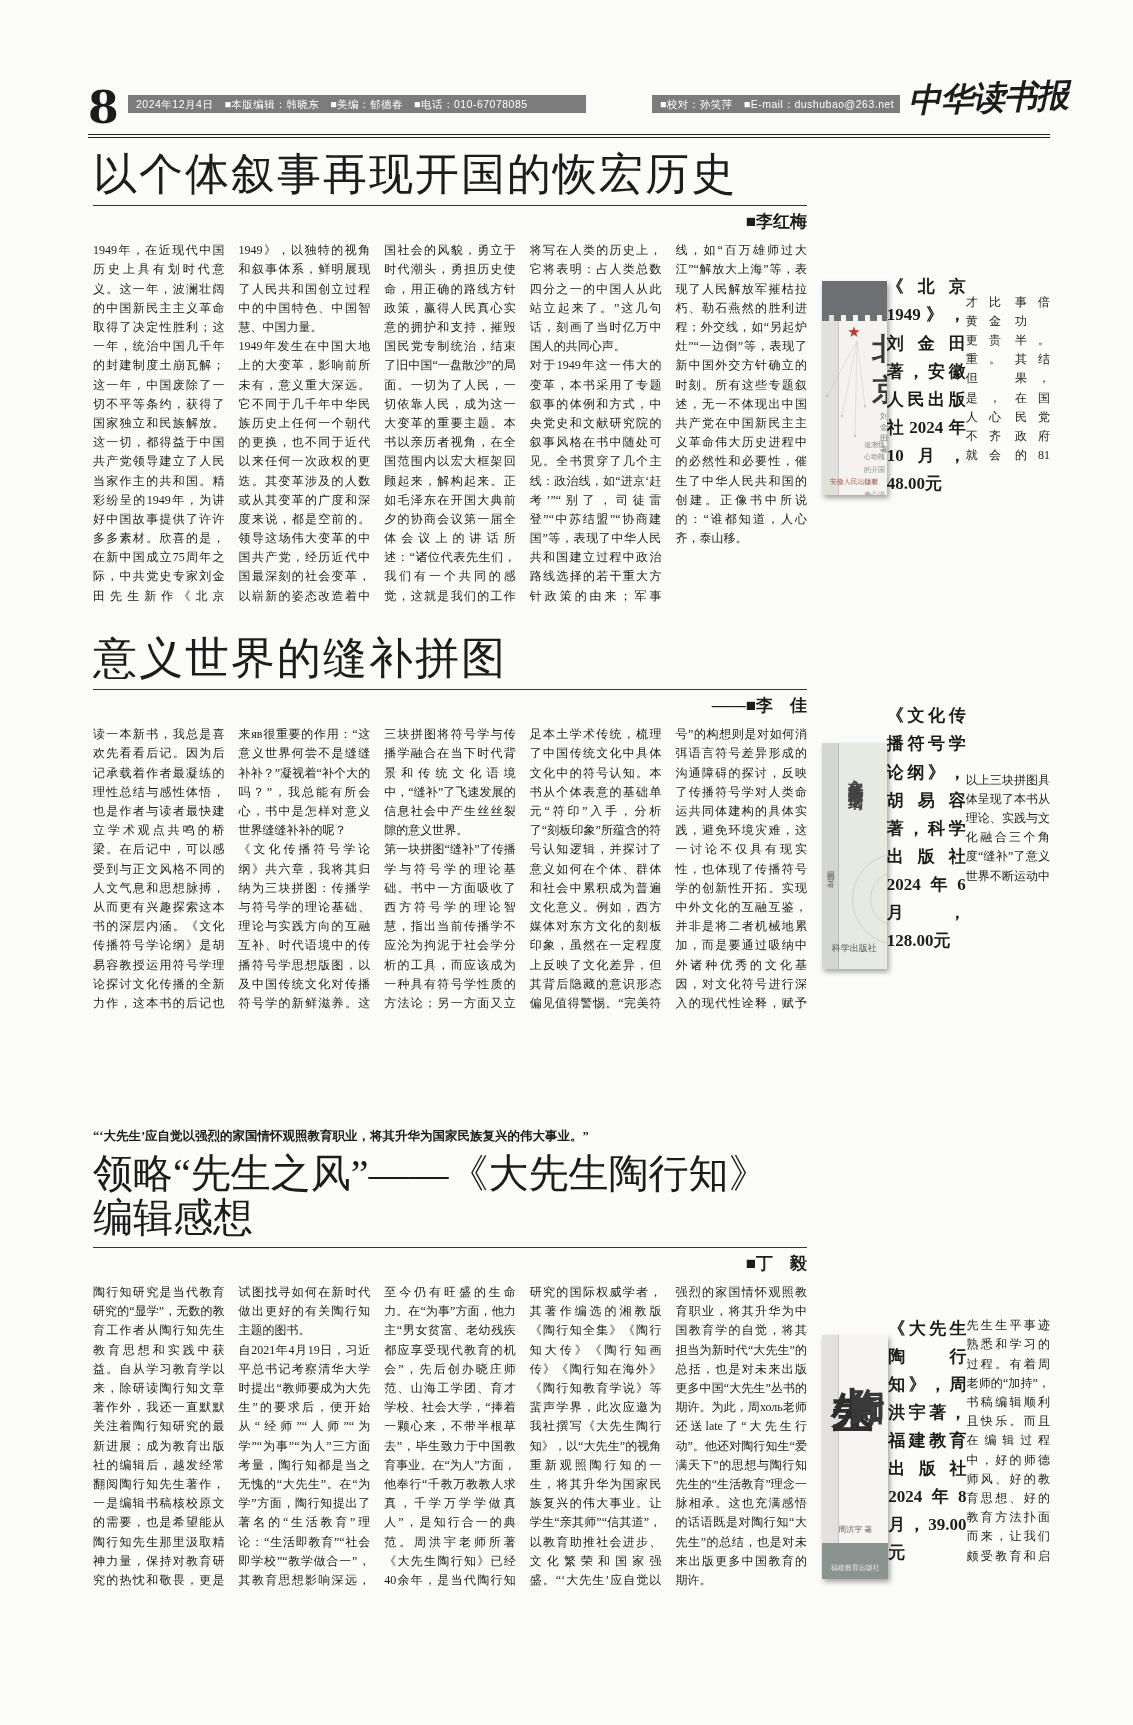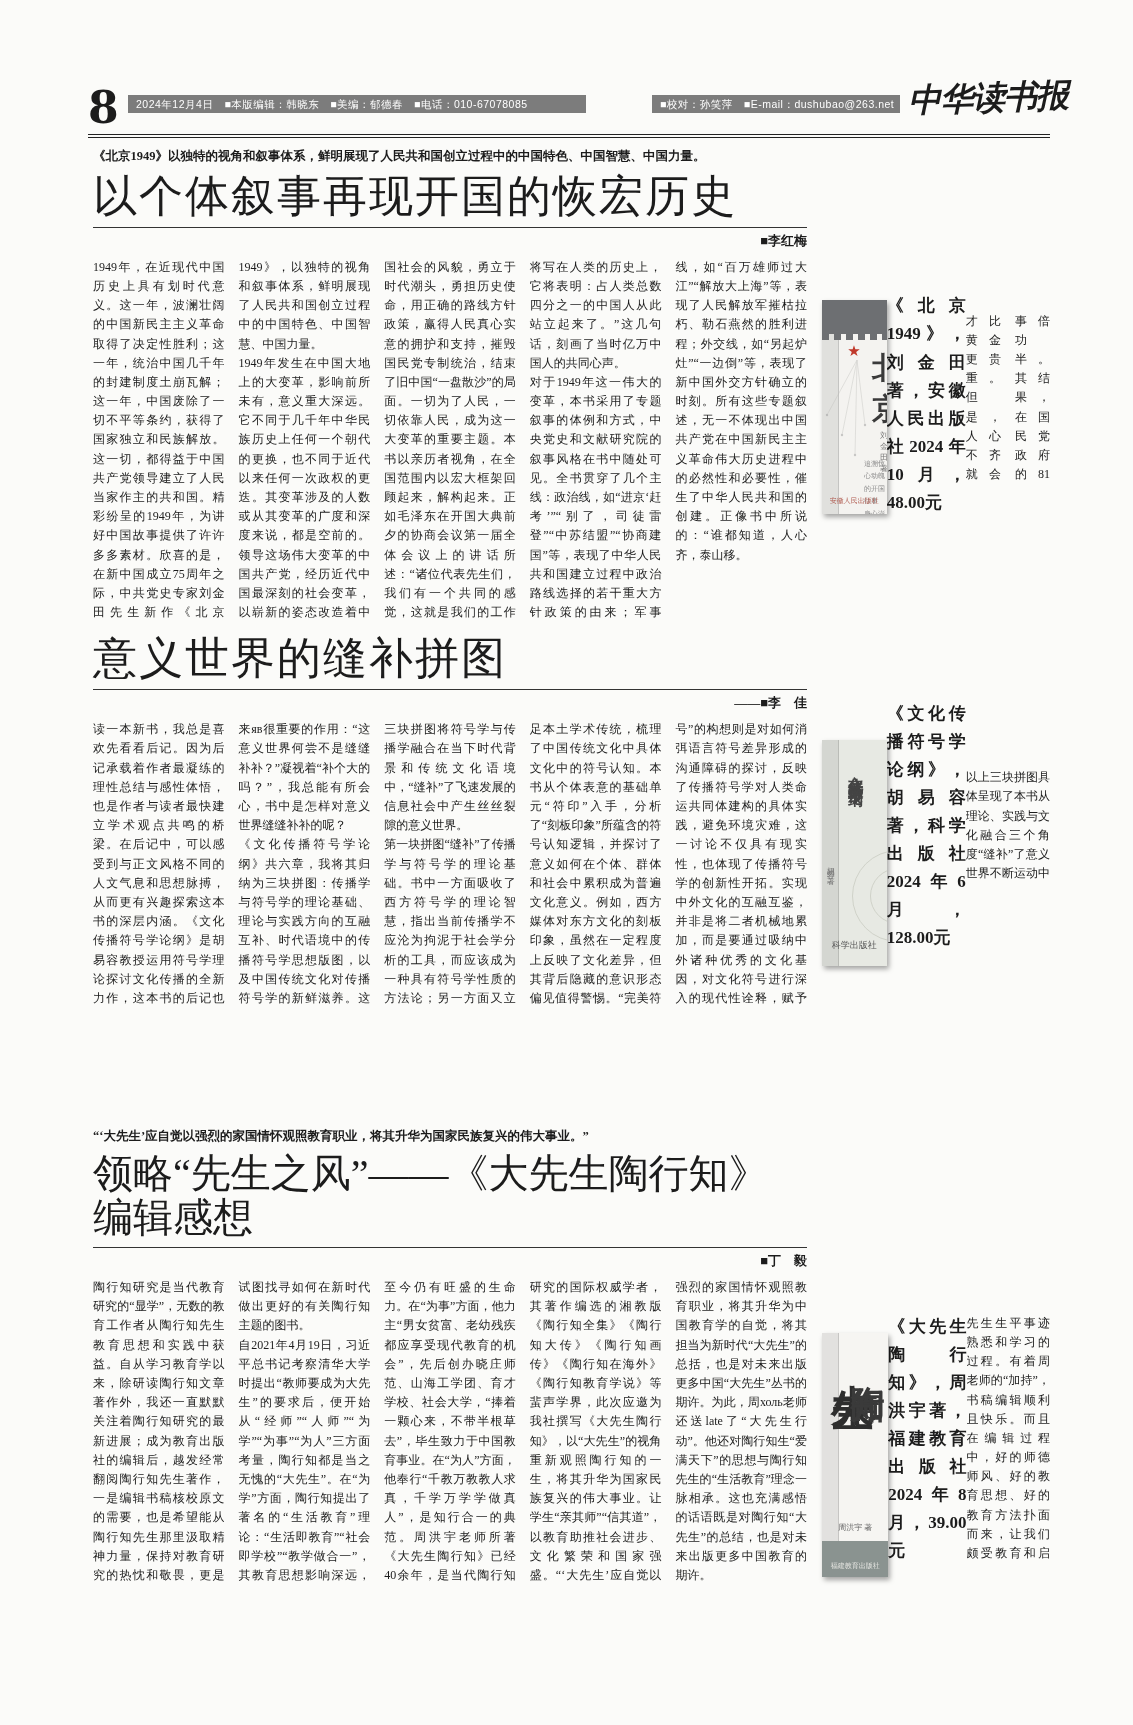--- a/index.html
+++ b/index.html
@@ -25,21 +25,21 @@
   
   .article{position:absolute;left:93px;width:957px;}
   .eyebrow{font-size:12.5px;font-weight:bold;line-height:1.4;margin:0 0 4px 0;}
   .art-flex{display:flex;}
   .art-main{width:714px;flex:0 0 714px;}
   .art-aside{width:228px;flex:0 0 228px;margin-left:15px;display:flex;
              flex-direction:row;align-items:center;}
   .headline{font-weight:normal;letter-spacing:2px;line-height:1.12;margin:2px 0 6px 0;}
   .h-xl{font-size:44px;}
   .h-lg{font-size:40px;}
-  .byline{font-size:13px;font-weight:bold;text-align:right;padding:4px 0 8px 0;}
+  .byline{font-size:17px;font-weight:bold;text-align:right;padding:4px 0 8px 0;}
   .cols{column-gap:14px;text-align:justify;font-size:12px;line-height:1.6;
         overflow:hidden;white-space:pre-line;text-justify:inter-character;}
   .cols5{column-count:5;}
   .cols2{column-count:2;}
   .caption{width:210px;font-size:17px;font-weight:bold;line-height:1.65;
            text-align:justify;margin:10px 0 12px 0;}
   .aside-text{width:224px;font-size:12px;line-height:1.6;text-align:justify;
               overflow:hidden;white-space:pre-line;}
 
   
@@ -94,21 +94,20 @@
 
   <div class="hdr">
     <div class="pagenum">8</div>
     <div class="graybar bar-left">2024年12月4日　■本版编辑：韩晓东　■美编：郁德春　■电话：010-67078085</div>
     <div class="graybar bar-right">■校对：孙笑萍　■E-mail：dushubao@263.net</div>
     <div class="masthead">中华读书报</div>
   </div>
   <div class="hdr-rule"></div>
 
   <div class="article" style="top:148px;">
-    <div class="eyebrow">《北京1949》以独特的视角和叙事体系，鲜明展现了人民共和国创立过程中的中国特色、中国智慧、中国力量。</div>
     <div class="art-flex">
       <div class="art-main">
         <div class="headline h-xl">以个体叙事再现开国的恢宏历史</div>
         <hr class="rule-thin">
         <div class="byline">■李红梅</div>
         <div class="cols cols5" style="height:384px;">1949年，在近现代中国历史上具有划时代意义。这一年，波澜壮阔的中国新民主主义革命取得了决定性胜利；这一年，统治中国几千年的封建制度土崩瓦解；这一年，中国废除了一切不平等条约，获得了国家独立和民族解放。这一切，都得益于中国共产党领导建立了人民当家作主的共和国。精彩纷呈的1949年，为讲好中国故事提供了许许多多素材。欣喜的是，在新中国成立75周年之际，中共党史专家刘金田先生新作《北京1949》，以独特的视角和叙事体系，鲜明展现了人民共和国创立过程中的中国特色、中国智慧、中国力量。
 1949年发生在中国大地上的大变革，影响前所未有，意义重大深远。它不同于几千年中华民族历史上任何一个朝代的更换，也不同于近代以来任何一次政权的更迭。其变革涉及的人数或从其变革的广度和深度来说，都是空前的。领导这场伟大变革的中国共产党，经历近代中国最深刻的社会变革，以崭新的姿态改造着中国社会的风貌，勇立于时代潮头，勇担历史使命，用正确的路线方针政策，赢得人民真心实意的拥护和支持，摧毁国民党专制统治，结束了旧中国“一盘散沙”的局面。一切为了人民，一切依靠人民，成为这一大变革的重要主题。本书以亲历者视角，在全国范围内以宏大框架回顾起来，解构起来。正如毛泽东在开国大典前夕的协商会议第一届全体会议上的讲话所述：“诸位代表先生们，我们有一个共同的感觉，这就是我们的工作将写在人类的历史上，它将表明：占人类总数四分之一的中国人从此站立起来了。”这几句话，刻画了当时亿万中国人的共同心声。
 对于1949年这一伟大的变革，本书采用了专题叙事的体例和方式，中央党史和文献研究院的叙事风格在书中随处可见。全书贯穿了几个主线：政治线，如“进京‘赶考’”“别了，司徒雷登”“中苏结盟”“协商建国”等，表现了中华人民共和国建立过程中政治路线选择的若干重大方针政策的由来；军事线，如“百万雄师过大江”“解放大上海”等，表现了人民解放军摧枯拉朽、勒石燕然的胜利进程；外交线，如“另起炉灶”“一边倒”等，表现了新中国外交方针确立的时刻。所有这些专题叙述，无一不体现出中国共产党在中国新民主主义革命伟大历史进程中的必然性和必要性，催生了中华人民共和国的创建。正像书中所说的：“谁都知道，人心齐，泰山移。</div>
       </div>
       <div class="art-aside">

